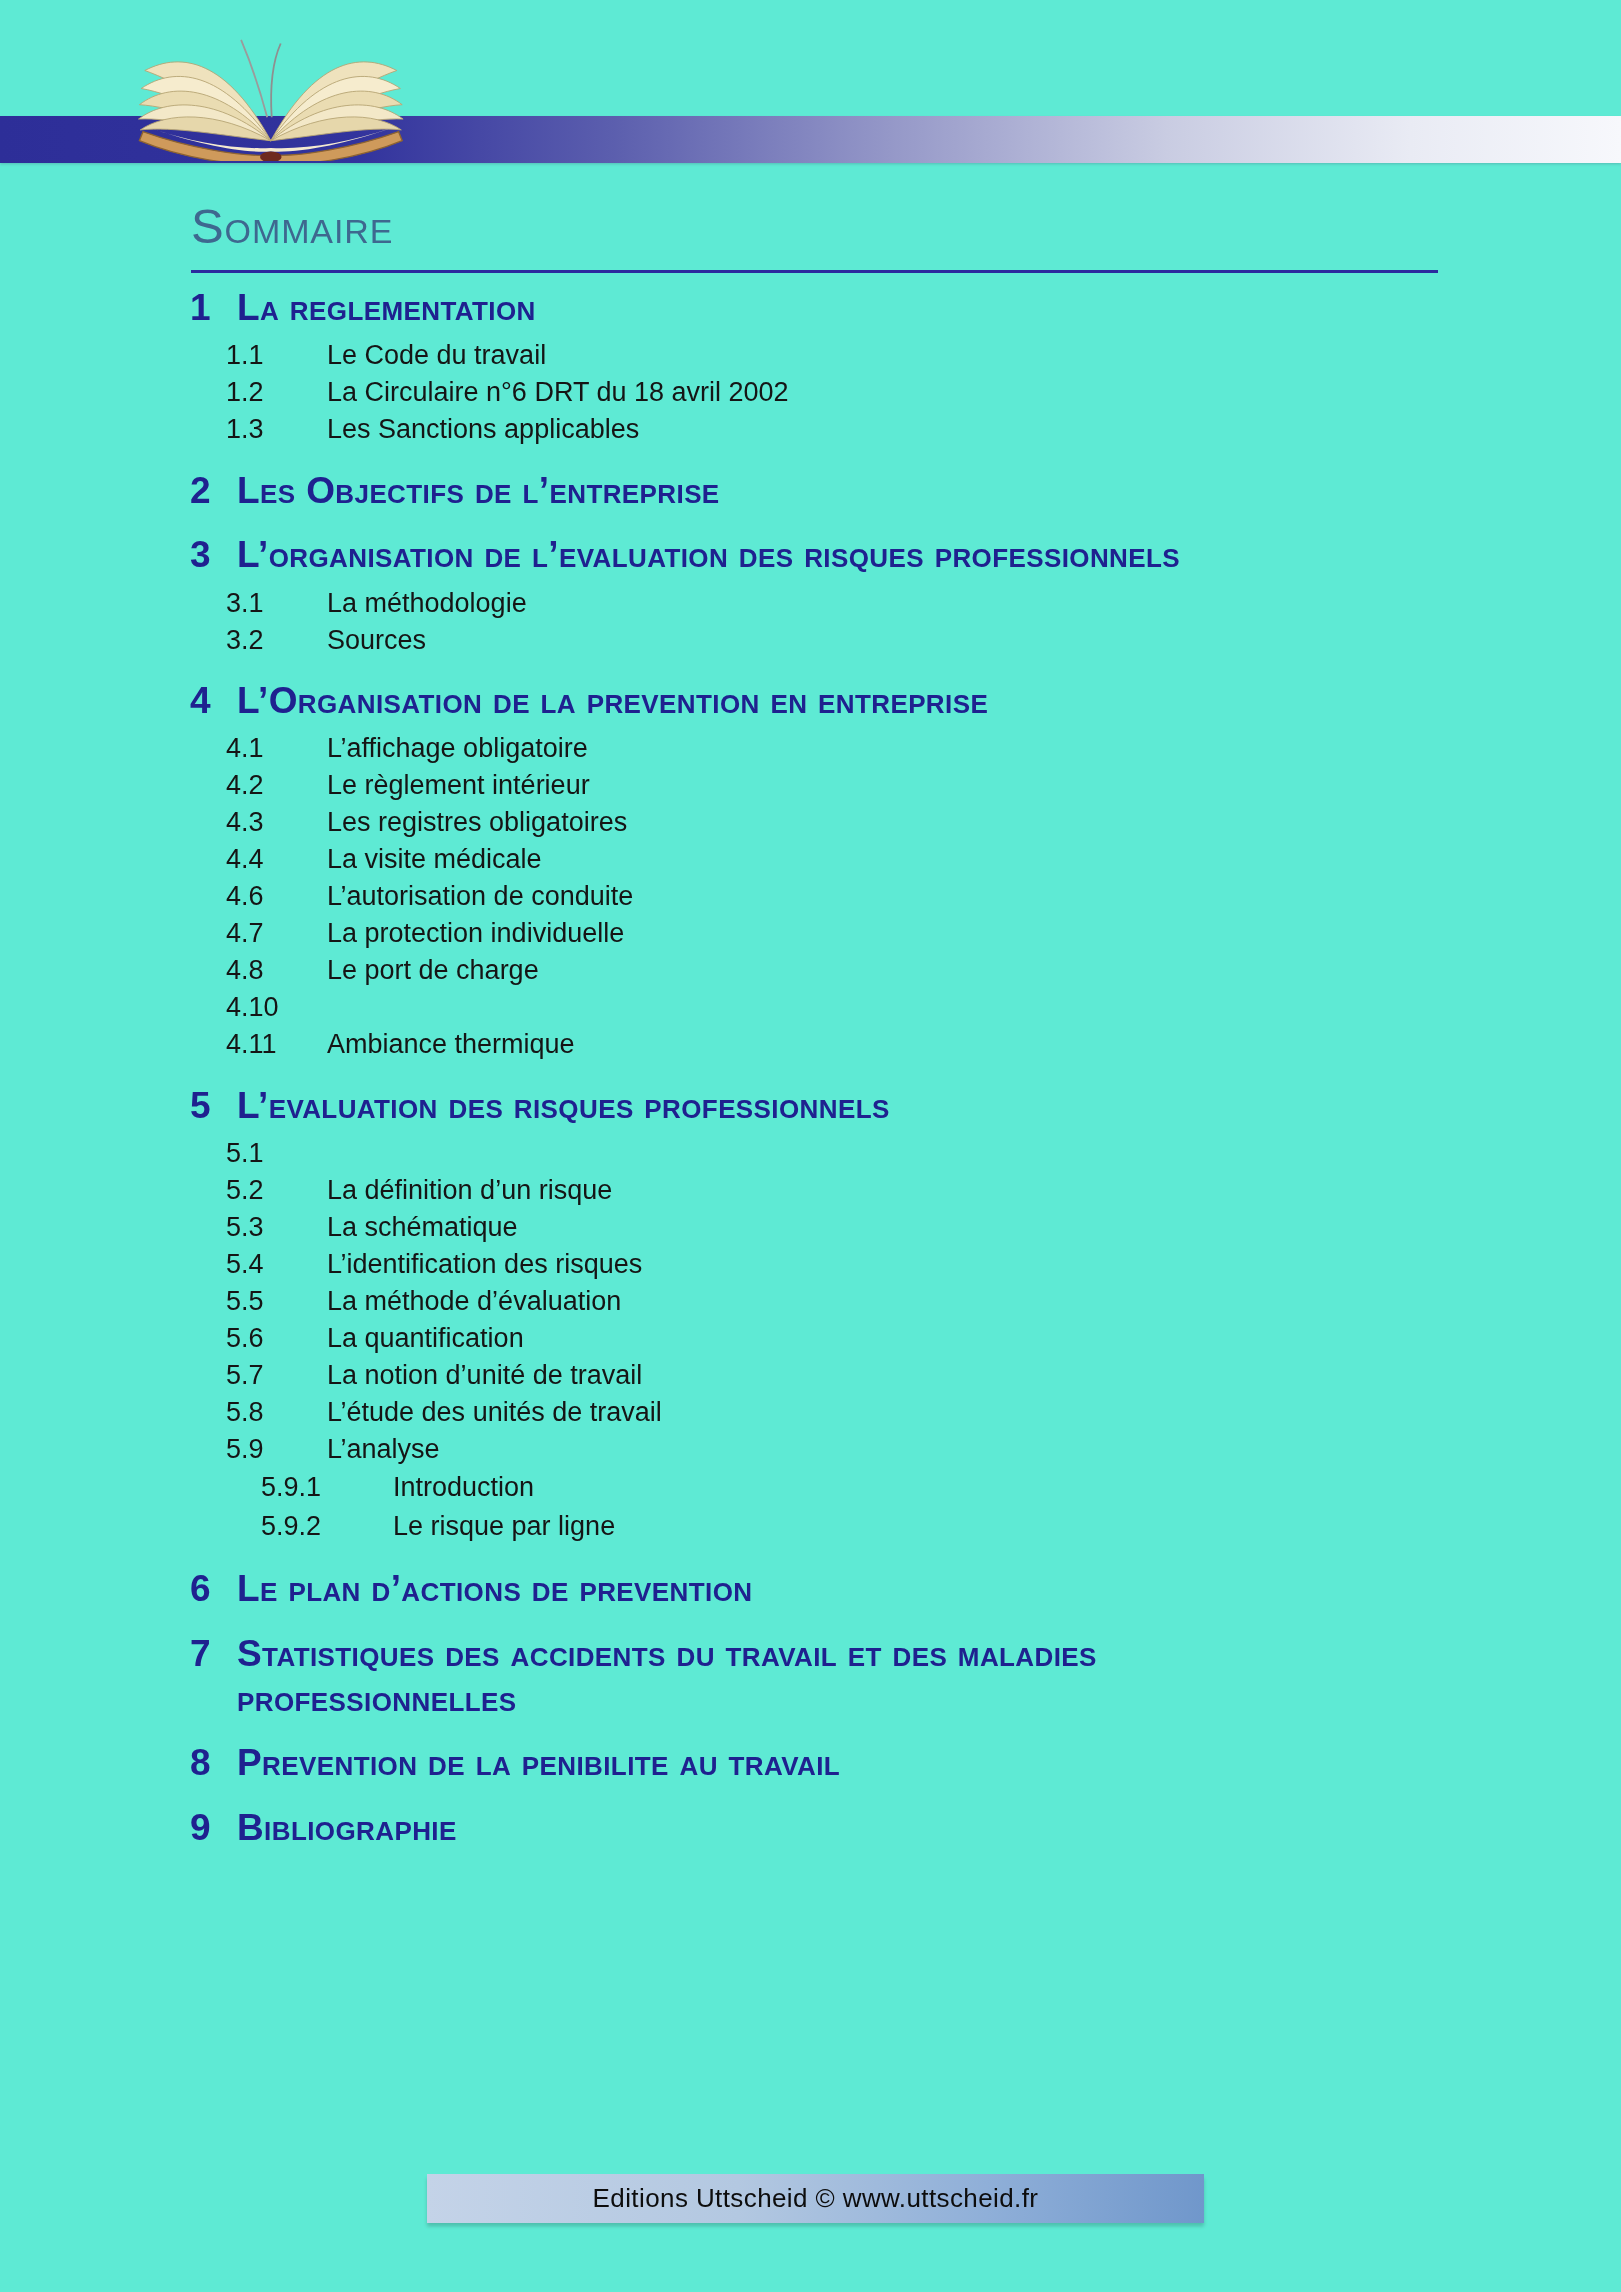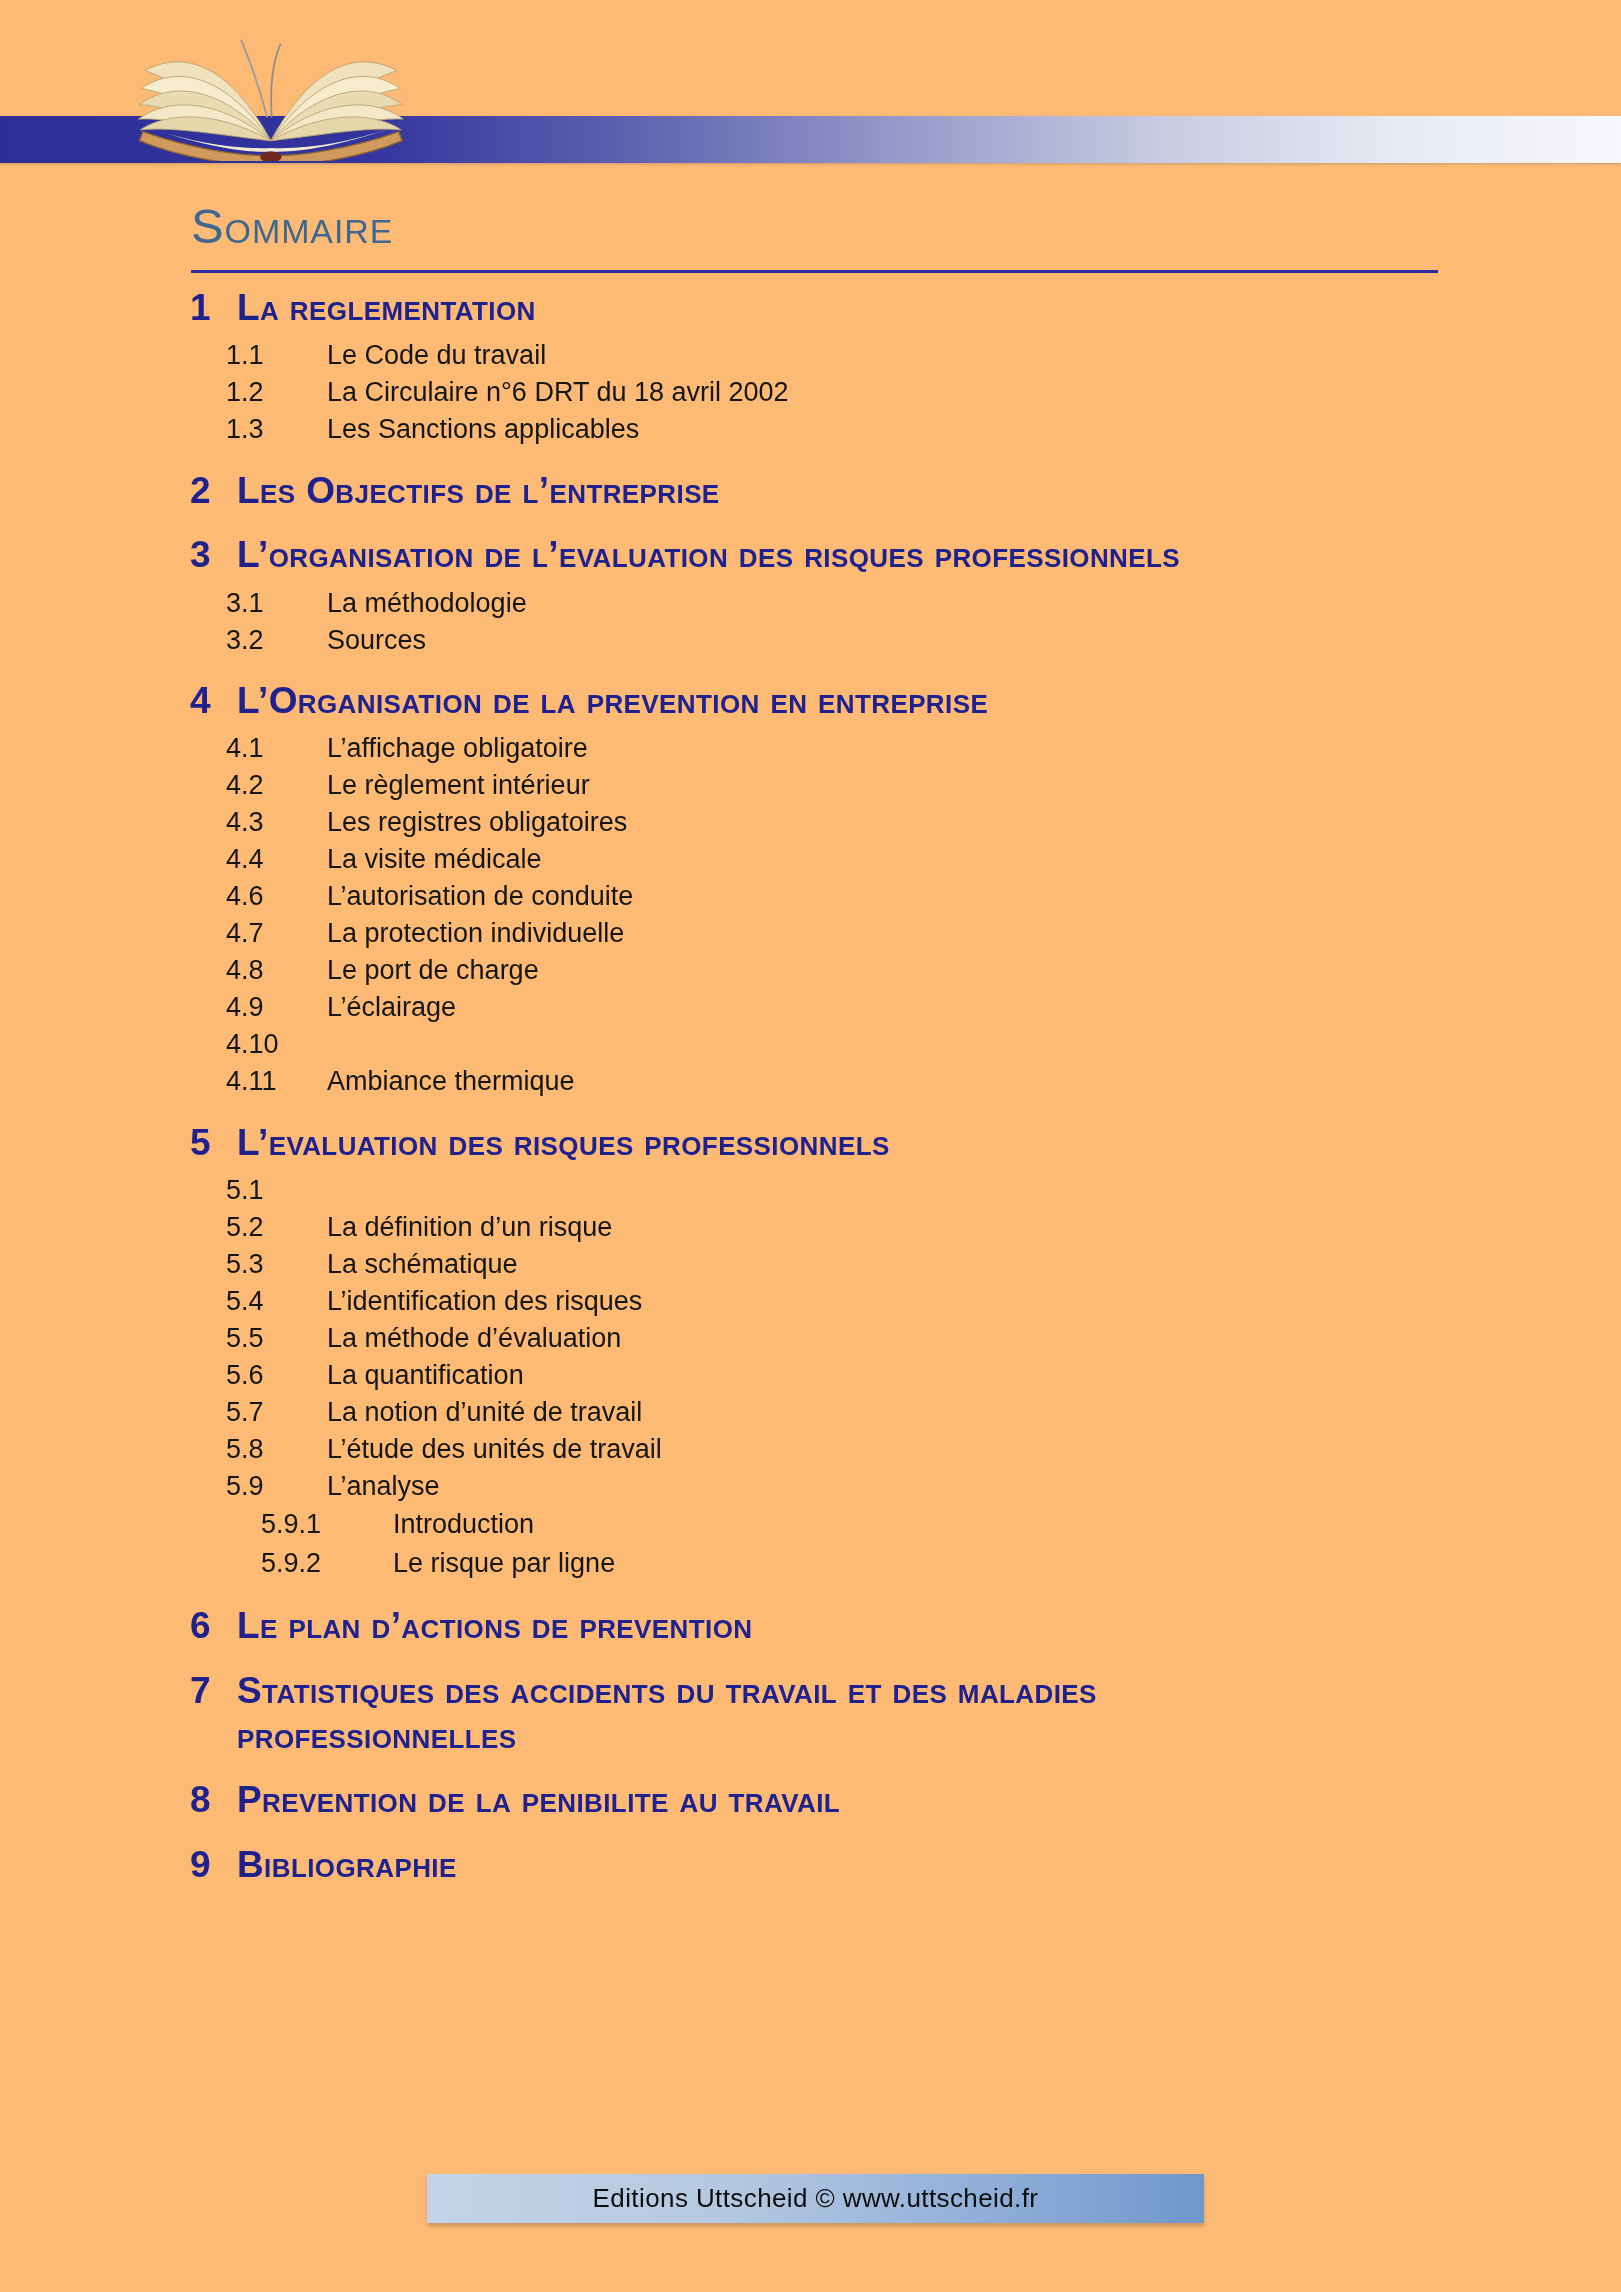--- a/index.html
+++ b/index.html
@@ -1,20 +1,20 @@
 <!DOCTYPE html>
 <html style="font-size:14.3px"><head>
 <meta charset="utf-8">
 <style>
   html, body { margin: 0; padding: 0; background: #ffffff; }
   .page {
     position: relative;
     width: 1621px;
     height: 2293px;
-    background: #fdba74;
+    background: #5eead4;
     overflow: hidden;
     font-family: "Liberation Sans", sans-serif;
   }
 
   
   .header-bar {
     position: absolute;
     left: 0; top: 116px;
     width: 100%; height: 47px;
     background: linear-gradient(90deg,
@@ -183,24 +183,20 @@
       </div>
       <div class="row lvl2">
         <span class="num">4.7</span>
         <span class="txt">La protection individuelle</span>
       </div>
       <div class="row lvl2">
         <span class="num">4.8</span>
         <span class="txt">Le port de charge</span>
       </div>
       <div class="row lvl2">
-        <span class="num">4.9</span>
-        <span class="txt">L’éclairage</span>
-      </div>
-      <div class="row lvl2">
         <span class="num">4.10</span>
       </div>
       <div class="row lvl2">
         <span class="num">4.11</span>
         <span class="txt">Ambiance thermique</span>
       </div>
       <div class="row lvl1">
         <span class="num">5</span>
         <span class="txt">L’evaluation des risques professionnels</span>
       </div>

